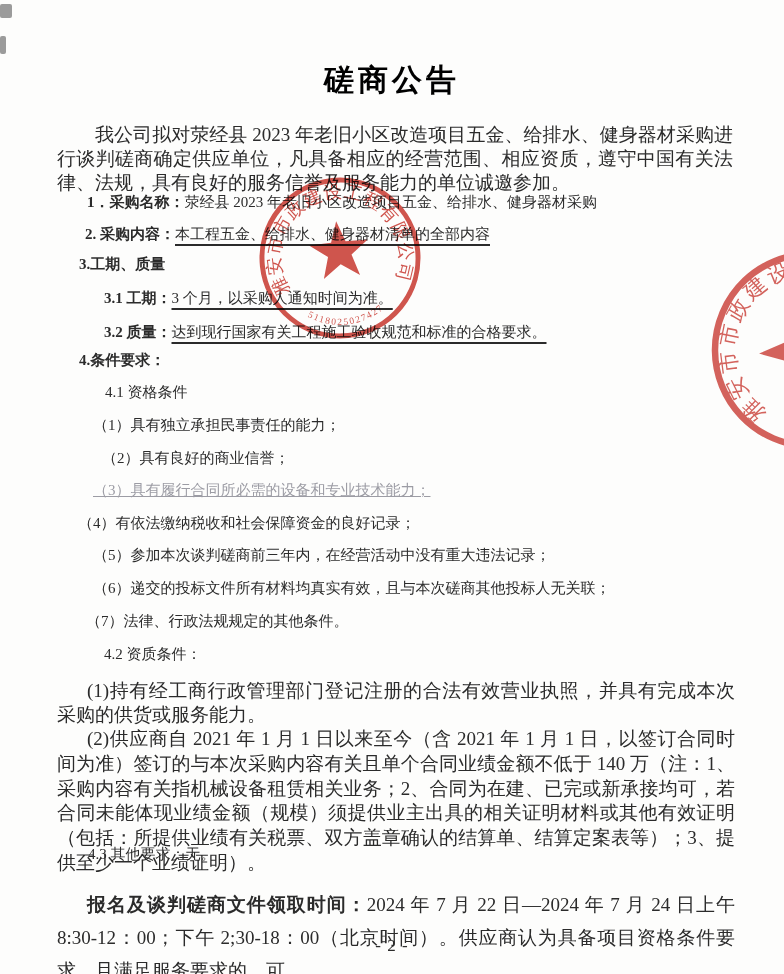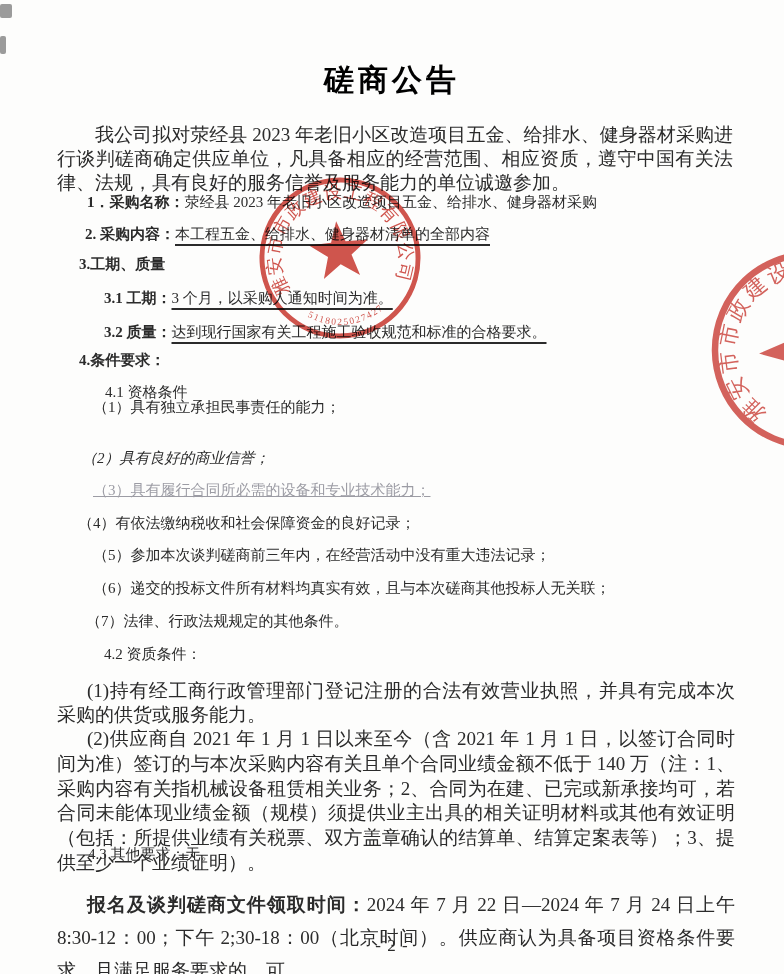--- a/index.html
+++ b/index.html
@@ -61,22 +61,22 @@
   </div>
 
   <div class="abs line" style="left:104px;top:320px;">
     <span class="b">3.2 质量：</span><span class="u">达到现行国家有关工程施工验收规范和标准的合格要求。</span>
   </div>
 
   <div class="abs line b" style="left:79px;top:348px;">4.条件要求：</div>
 
   <div class="abs line" style="left:105px;top:380px;">4.1 资格条件</div>
 
-  <div class="abs line" style="left:93px;top:395px;">（1）具有独立承担民事责任的能力；</div>
-  <div class="abs line" style="left:82px;top:446px;font-style:italic;">（2）具有良好的商业信誉；</div>
+  <div class="abs line" style="left:93px;top:413px;">（1）具有独立承担民事责任的能力；</div>
+  <div class="abs line" style="left:102px;top:446px;">（2）具有良好的商业信誉；</div>
   <div class="abs line muted" style="left:93px;top:478px;">（3）具有履行合同所必需的设备和专业技术能力；</div>
   <div class="abs line" style="left:78px;top:511px;">（4）有依法缴纳税收和社会保障资金的良好记录；</div>
   <div class="abs line" style="left:93px;top:543px;">（5）参加本次谈判磋商前三年内，在经营活动中没有重大违法记录；</div>
   <div class="abs line" style="left:93px;top:576px;">（6）递交的投标文件所有材料均真实有效，且与本次磋商其他投标人无关联；</div>
   <div class="abs line" style="left:86px;top:609px;">（7）法律、行政法规规定的其他条件。</div>
 
   <div class="abs line" style="left:104px;top:642px;">4.2 资质条件：</div>
 
   <p class="abs para p42" style="top:660px;">(1)持有经工商行政管理部门登记注册的合法有效营业执照，并具有完成本次采购的供货或服务能力。</p>
 

